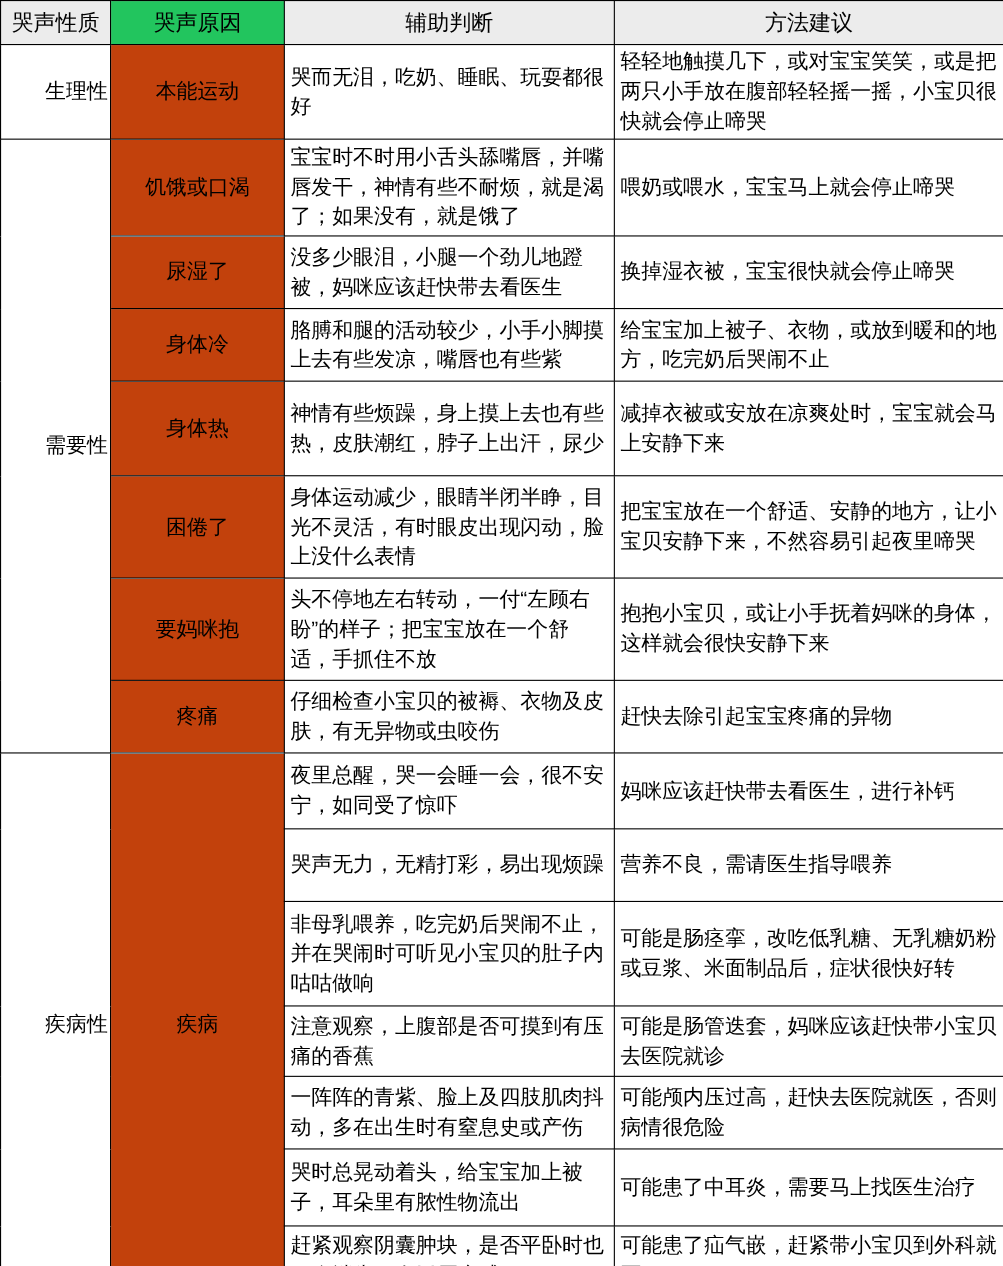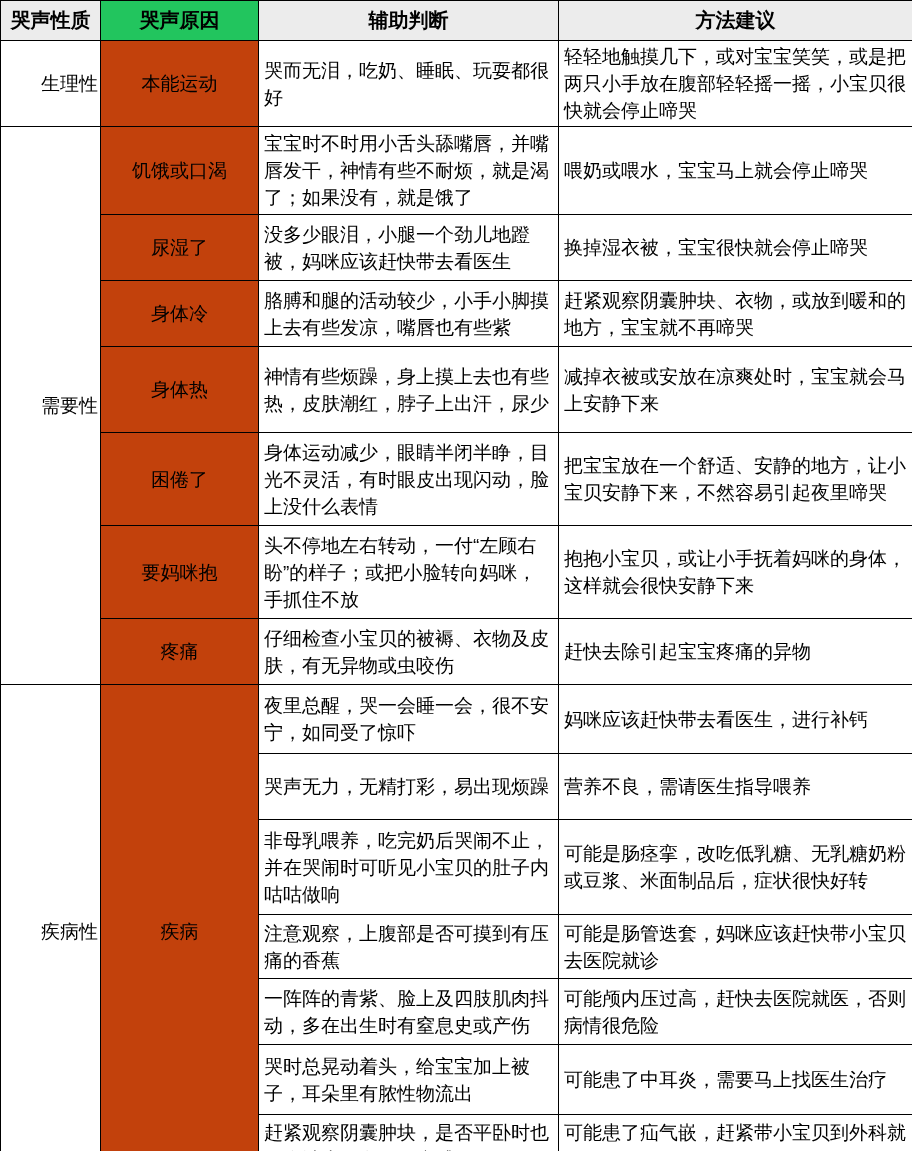--- a/index.html
+++ b/index.html
@@ -28,21 +28,21 @@
     box-sizing: border-box;
   }
   
   col.c-nature     { width: 100px; }
   col.c-cause      { width: 158px; }
   col.c-judgment   { width: 300px; }
   col.c-suggestion { width: 354px; }
 
   th {
     font-size: 20px;
-    font-weight: bold;
+    font-weight: normal;
     text-align: center;
     background: #ececec;
     padding: 2px;
   }
   th.hdr-cause { background: #22c55e; }
 
   td {
     font-size: 19px;
     line-height: 27px;
   }
@@ -99,35 +99,35 @@
         <td class="suggestion-cell">喂奶或喂水，宝宝马上就会停止啼哭</td>
       </tr>
       <tr style="height:64px">
         <td class="cause-cell">尿湿了</td>
         <td class="judgment-cell">没多少眼泪，小腿一个劲儿地蹬被，妈咪应该赶快带去看医生</td>
         <td class="suggestion-cell">换掉湿衣被，宝宝很快就会停止啼哭</td>
       </tr>
       <tr style="height:66px">
         <td class="cause-cell">身体冷</td>
         <td class="judgment-cell">胳膊和腿的活动较少，小手小脚摸上去有些发凉，嘴唇也有些紫</td>
-        <td class="suggestion-cell">赶紧观察阴囊肿块、衣物，或放到暖和的地方，宝宝就不再啼哭</td>
+        <td class="suggestion-cell">给宝宝加上被子、衣物，或放到暖和的地方，吃完奶后哭闹不止</td>
       </tr>
       <tr style="height:86px">
         <td class="cause-cell">身体热</td>
         <td class="judgment-cell">神情有些烦躁，身上摸上去也有些热，皮肤潮红，脖子上出汗，尿少</td>
         <td class="suggestion-cell">减掉衣被或安放在凉爽处时，宝宝就会马上安静下来</td>
       </tr>
       <tr style="height:93px">
         <td class="cause-cell">困倦了</td>
         <td class="judgment-cell">身体运动减少，眼睛半闭半睁，目光不灵活，有时眼皮出现闪动，脸上没什么表情</td>
         <td class="suggestion-cell">把宝宝放在一个舒适、安静的地方，让小宝贝安静下来，不然容易引起夜里啼哭</td>
       </tr>
       <tr style="height:93px">
         <td class="cause-cell">要妈咪抱</td>
-        <td class="judgment-cell">头不停地左右转动，一付“左顾右盼”的样子；或把小脸转向妈咪，手抓住不放</td>
+        <td class="judgment-cell">头不停地左右转动，一付“左顾右盼”的样子；把宝宝放在一个舒适，手抓住不放</td>
         <td class="suggestion-cell">抱抱小宝贝，或让小手抚着妈咪的身体，这样就会很快安静下来</td>
       </tr>
       <tr style="height:65px">
         <td class="cause-cell">疼痛</td>
         <td class="judgment-cell">仔细检查小宝贝的被褥、衣物及皮肤，有无异物或虫咬伤</td>
         <td class="suggestion-cell">赶快去除引起宝宝疼痛的异物</td>
       </tr>
 
       <tr style="height:69px">
         <td class="nature-cell" rowspan="7">疾病性</td>

